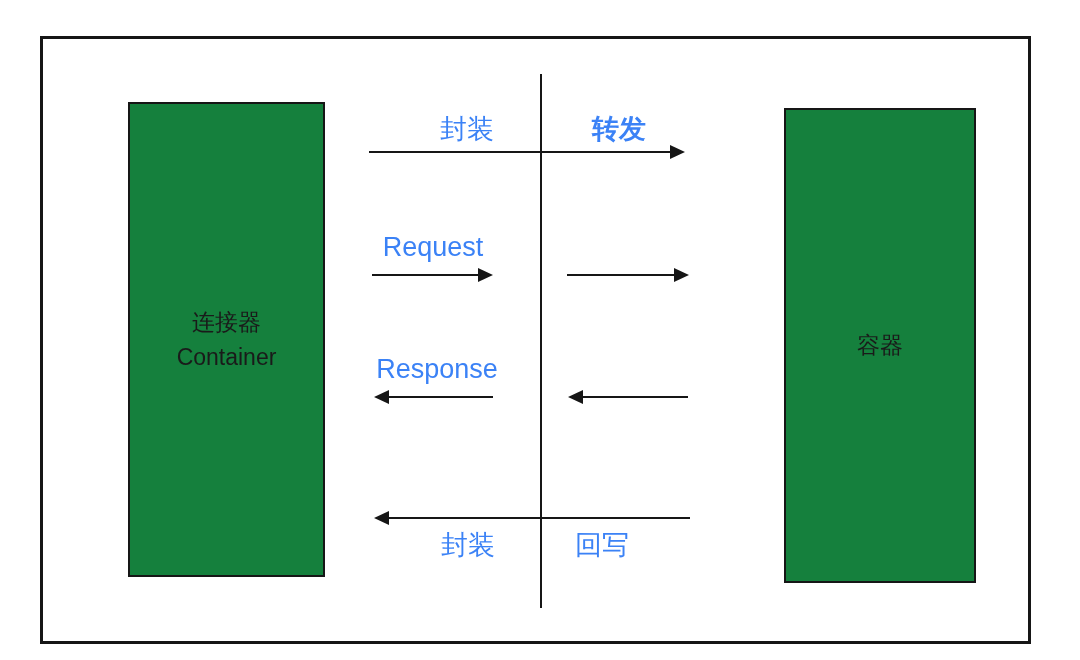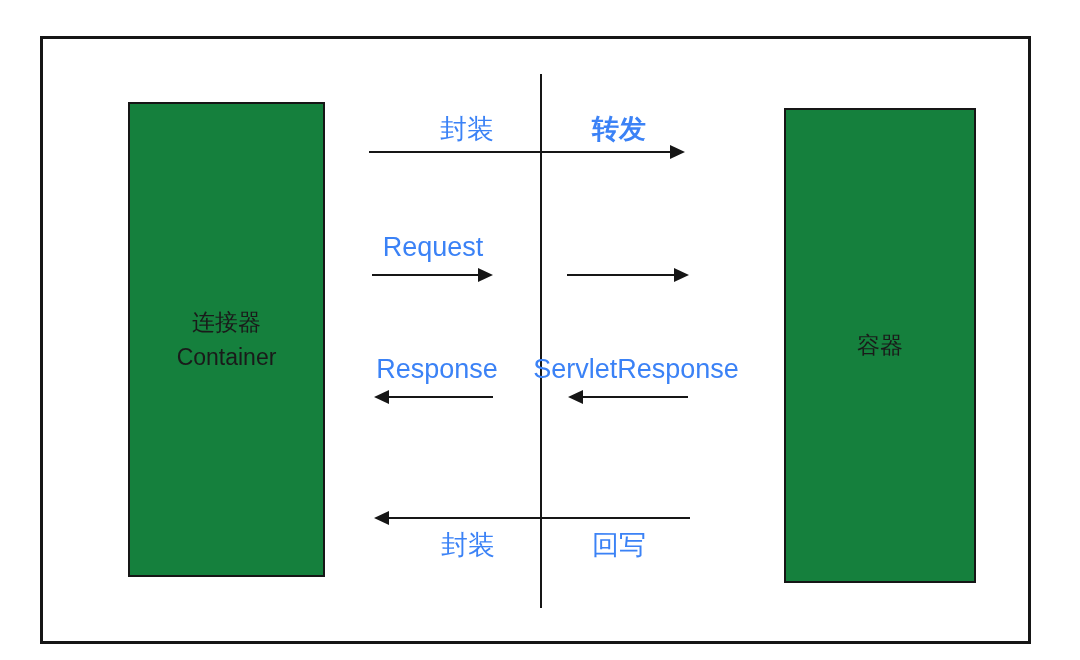--- a/index.html
+++ b/index.html
@@ -98,19 +98,18 @@
   <div class="flow-label" style="left:619px; top:116px;font-weight:bold;">转发</div>
 
   <div class="flow-label" style="left:433px; top:234px;">Request</div>
   <div class="arrow dir-right" style="left:372px; top:274px; width:107px;"></div>
 
   <div class="arrow dir-right" style="left:567px; top:274px; width:108px;"></div>
 
   <div class="flow-label" style="left:437px; top:356px;text-align:center;">Response</div>
   <div class="arrow dir-left" style="left:388px; top:396px; width:105px;"></div>
 
-  <div class="flow-label" style="left:636px; top:356px;">ServletResponse</div>
   <div class="arrow dir-left" style="left:582px; top:396px; width:106px;"></div>
 
   <div class="arrow dir-left" style="left:388px; top:517px; width:302px;"></div>
   <div class="flow-label" style="left:468px; top:532px;">封装</div>
-  <div class="flow-label" style="left:619px; top:532px;">回写</div>
+  <div class="flow-label" style="left:602px; top:532px;">回写</div>
 </div>
 
 </body></html>

